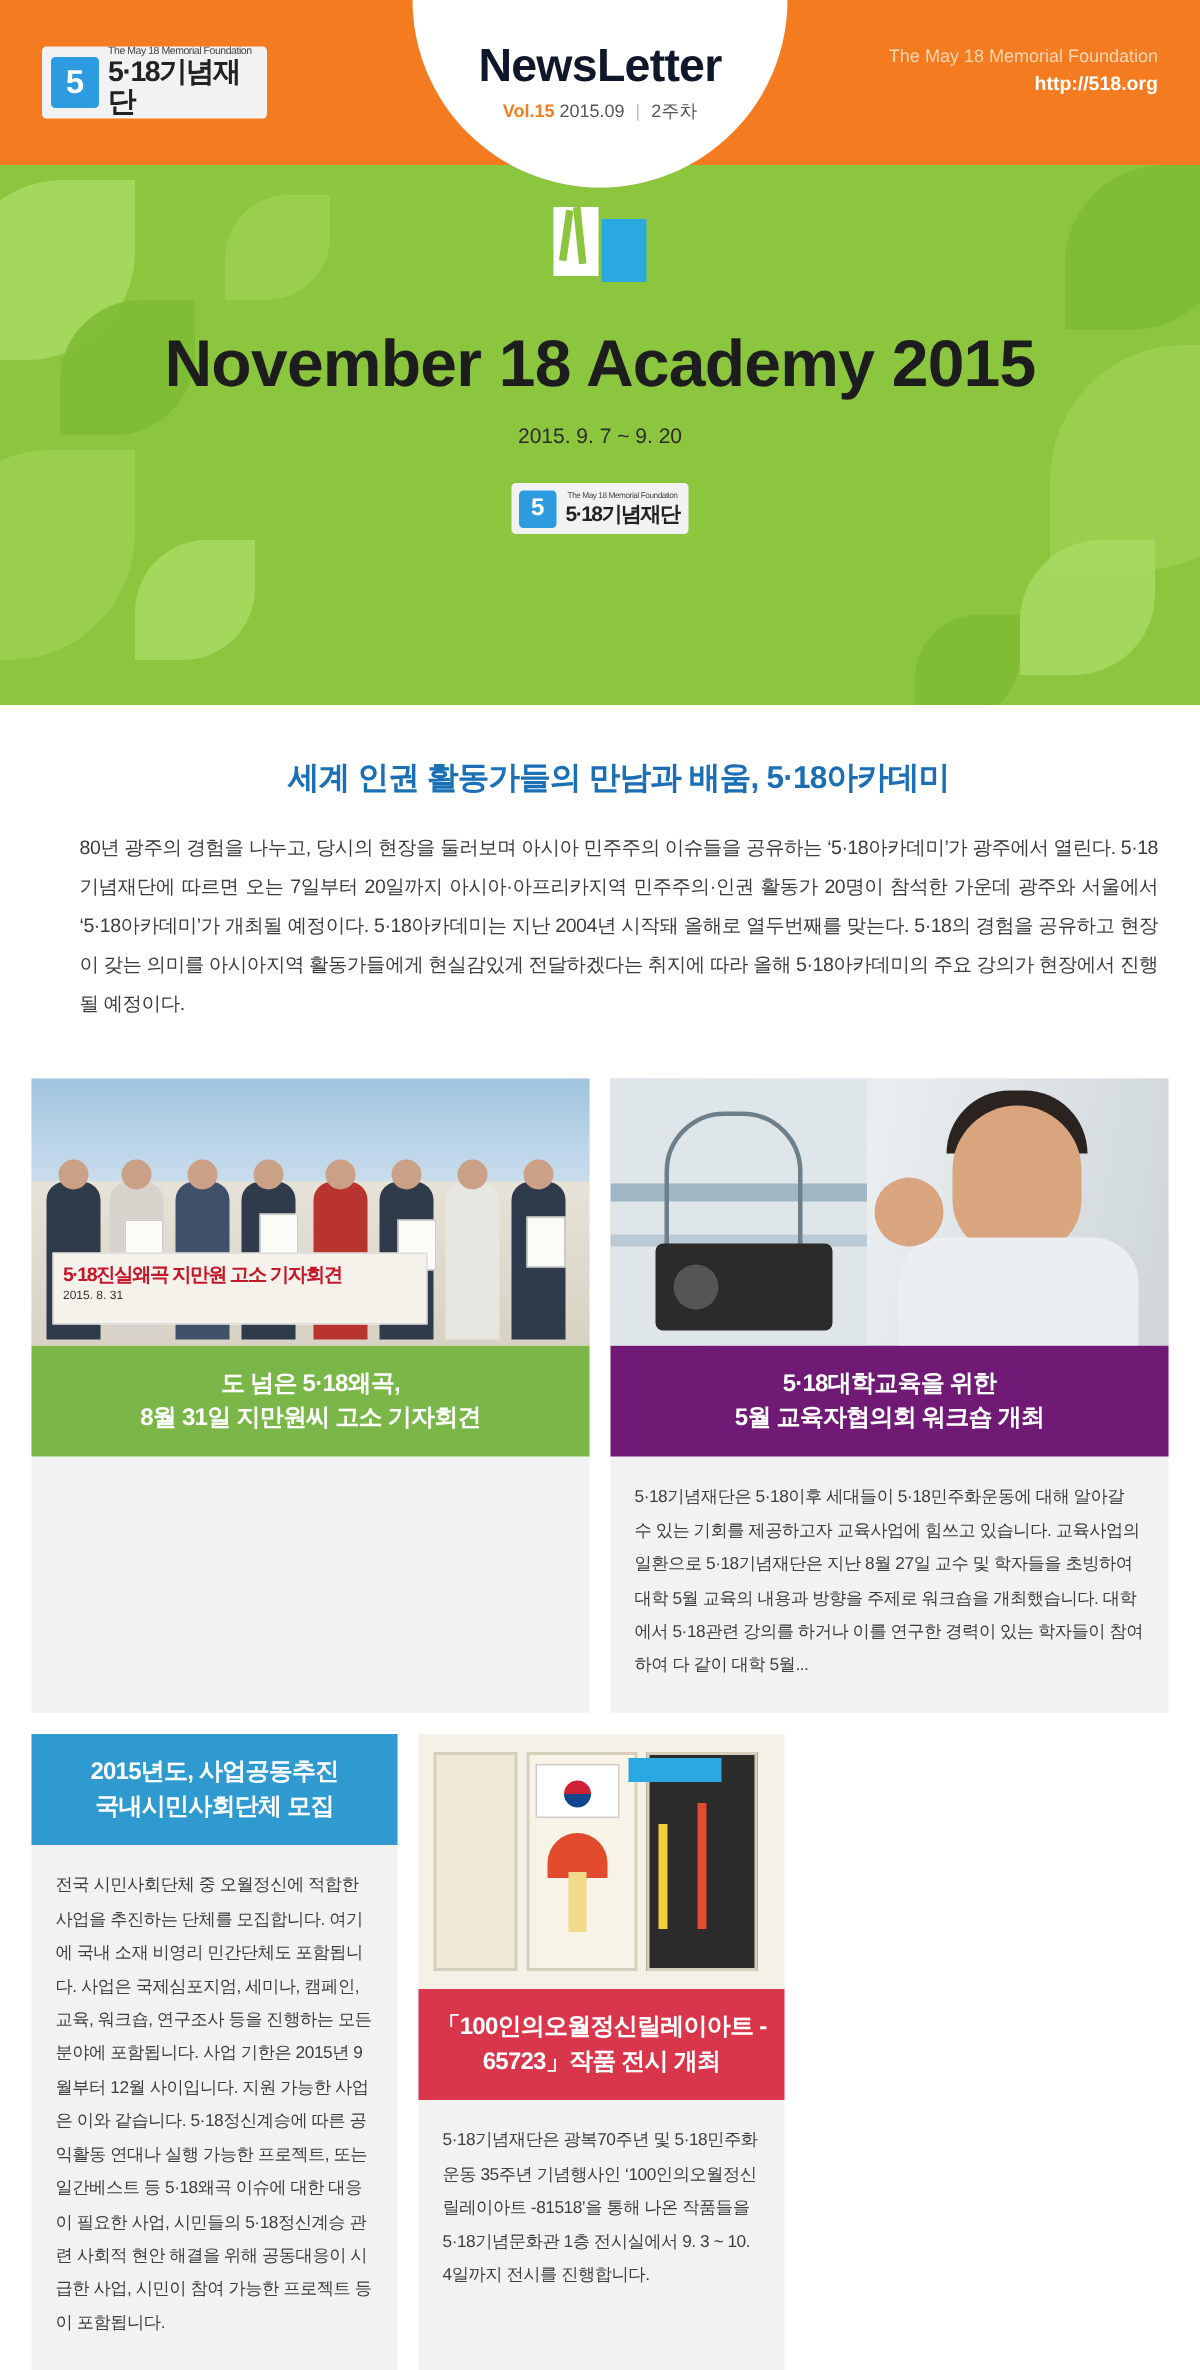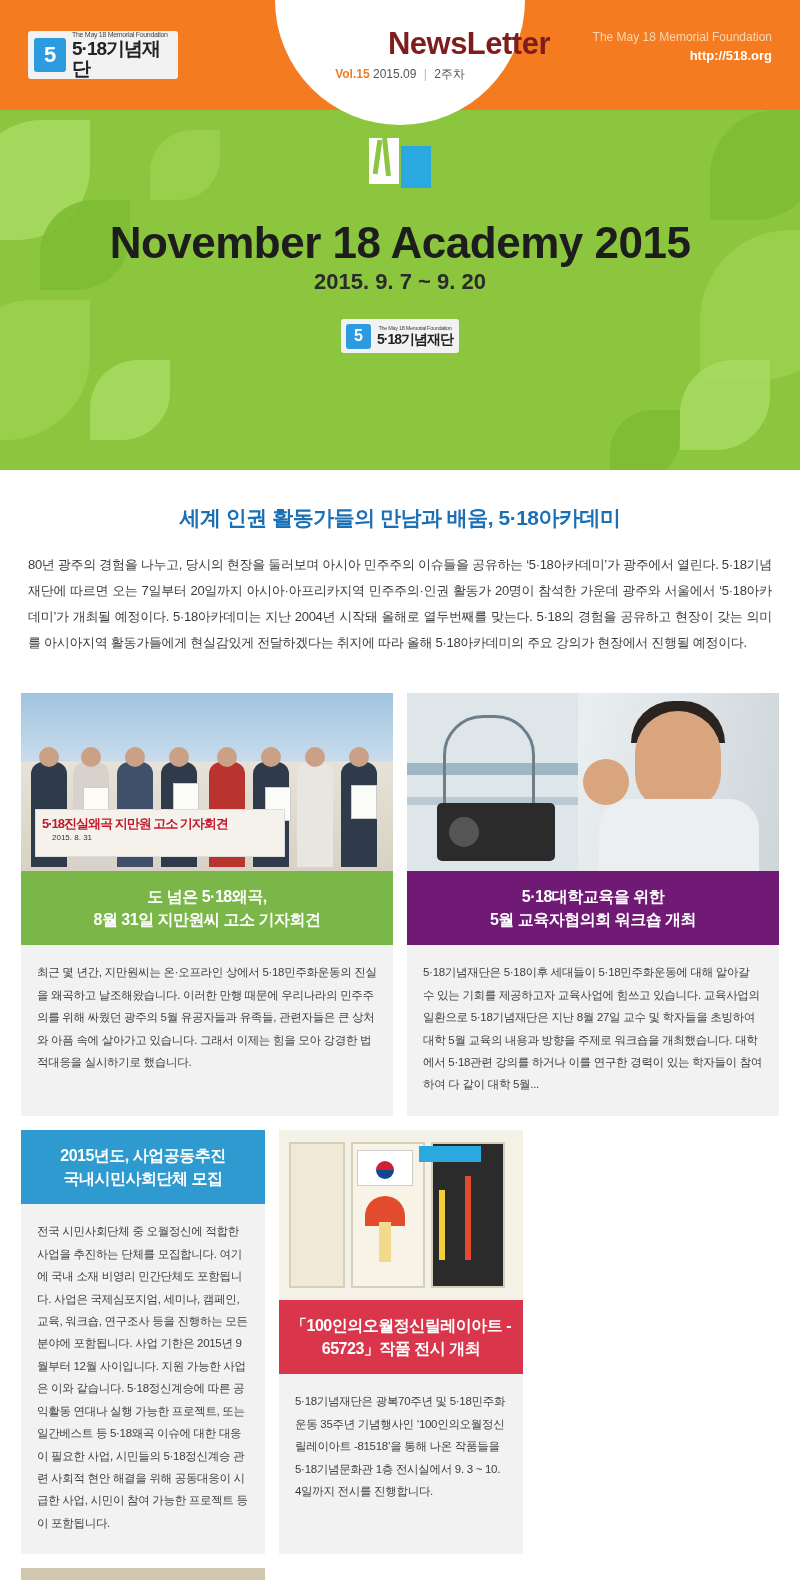--- a/index.html
+++ b/index.html
@@ -59,25 +59,24 @@
     left:50%; transform:translateX(-50%);
     top: -26px;
     width: 250px; height: 125px;
     background: #fff;
     border-radius: 0 0 140px 140px;
     z-index: -1;
   }
   .nl-title {
     font-size: 31px;
     font-weight: bold;
-    color: #7f1d1d;
+    color: #0f172a;
     letter-spacing: -0.5px;
     line-height: 1;
     margin-top: 2px;
-    text-align: right;
   }
   .nl-sub {
     margin-top: 7px;
     font-size: 12px;
     color: #555;
   }
   .nl-sub .vol { color: #f47b20; font-weight: bold; }
   .nl-sub .sep { color:#bbb; margin: 0 4px;}
 
   .header-right {
@@ -113,35 +112,35 @@
     margin: 0 auto 18px auto;
     position: relative;
   }
   .hero-mark .sq1 { position:absolute; left:0; top:0; width:30px; height:46px; background:#ffffff; }
   .hero-mark .sq2 { position:absolute; left:32px; top:8px; width:30px; height:42px; background:#2aa9e0; }
   .hero-mark .bar { position:absolute; left:6px; top:2px; width:5px; height:34px; background:#8cc63f; transform:rotate(8deg); }
   .hero-mark .bar2 { position:absolute; left:15px; top:0px; width:5px; height:38px; background:#8cc63f; transform:rotate(-6deg); }
 
   .hero-kr { font-size: 27px; font-weight: bold; color: #2b2b2b; letter-spacing:-0.5px; }
   .hero-en { font-size: 44px; font-weight: bold; color: #1d1d1d; margin-top: 4px; letter-spacing: -0.5px;}
-  .hero-date { font-size: 22px; font-weight: bold; color: #2b2b2b; margin-top: 1px; }
+  .hero-date { font-size: 14px; font-weight: normal; color: #2b2b2b; margin-top: 14px; }
 
   .hero-logo {
     margin: 24px auto 0 auto;
     width: 118px; height: 34px;
     background: #f2f2f2;
     border-radius: 3px;
     display:flex; align-items:center; padding: 3px 5px;
   }
   .hero-logo .logo-mark { width:25px; height:25px; font-size:16px; }
   .hero-logo .logo-text .small { font-size: 5.5px; }
   .hero-logo .logo-text .big { font-size: 14px; }
 
   
-  .lead { padding: 34px 28px 10px 28px; }
+  .lead { padding: 34px 28px 10px 28px; margin-left: 25px; }
   .lead h2 {
     margin: 0 0 20px 0;
     text-align: center;
     font-size: 21px;
     color: #1a6fb5;
     font-weight: bold;
     letter-spacing:-0.5px;
   }
   .lead p {
     margin: 0;
@@ -186,21 +185,21 @@
 
   
   .ph1 { background: linear-gradient(#9fc4dd 0%, #c9dced 38%, #e6e2d7 39%, #d8d2c4 100%); }
   .ph1 .person { position:absolute; bottom:10px; width:36px; height:105px; background:#2f3b4a; border-radius:12px 12px 0 0;}
   .ph1 .head { position:absolute; width:20px; height:20px; background:#caa186; border-radius:50%; }
   .ph1 .banner {
     position:absolute; left:14px; bottom:14px; width:250px; height:48px; background:#f4f2ea;
     border:1px solid #ddd;
   }
   .ph1 .banner .b1 { color:#c3172a; font-weight:bold; font-size:13px; padding:5px 6px 0 6px; letter-spacing:-1px; }
-  .ph1 .banner .b2 { color:#333; font-size:8px; padding-left:16px; }
+  .ph1 .banner .b2 { color:#333; font-size:8px; padding-left:6px; }
   .ph1 .paper { position:absolute; width:26px; height:34px; background:#fbfbf7; border:1px solid #ccc; }
 
   .ph2 { background: linear-gradient(100deg,#cfd8de 0%, #e9eef0 45%, #cfd6da 100%); }
   .ph2 .wall { position:absolute; left:0; top:0; width:46%; height:100%; background:#dfe6e9; }
   .ph2 .stripe { position:absolute; left:0; top:70px; width:46%; height:12px; background:#9fb6c4; }
   .ph2 .stripe2 { position:absolute; left:0; top:104px; width:46%; height:8px; background:#b9cad4; }
   .ph2 .outline { position:absolute; left:36px; top:22px; width:92px; height:120px; border:3px solid #6d7f8b; border-radius:40px 40px 10px 10px; }
   .ph2 .box { position:absolute; left:30px; bottom:10px; width:118px; height:58px; background:#2b2b2b; border-radius:5px; }
   .ph2 .box .lens { position:absolute; left:12px; top:14px; width:30px; height:30px; background:#555; border-radius:50%; }
   .ph2 .man { position:absolute; right:0; top:0; width:58%; height:100%; }
@@ -315,21 +314,20 @@
         <div class="paper" style="left:152px;bottom:54px;"></div>
         <div class="paper" style="left:244px;bottom:50px;"></div>
         <div class="paper" style="left:330px;bottom:52px;"></div>
         <div class="banner">
           <div class="b1">5·18진실왜곡 지만원 고소 기자회견</div>
           <div class="b2">2015. 8. 31</div>
         </div>
       </div>
       <div class="card-title t-green" style="white-space:pre-line;">도 넘은 5·18왜곡,
 8월 31일 지만원씨 고소 기자회견</div>
-      <div class="card-body">최근 몇 년간, 지만원씨는 온·오프라인 상에서 5·18민주화운동의 진실을 왜곡하고 날조해왔습니다. 이러한 만행 때문에 우리나라의 민주주의를 위해 싸웠던 광주의 5월 유공자들과 유족들, 관련자들은 큰 상처와 아픔 속에 살아가고 있습니다. 그래서 이제는 힘을 모아 강경한 법적대응을 실시하기로 했습니다.</div>
     </div>
 
     <div class="card half">
       <div class="photo ph2">
         <div class="wall"></div>
           <div class="stripe"></div>
           <div class="stripe2"></div>
         <div class="outline"></div>
         <div class="box">
             <div class="lens"></div>

